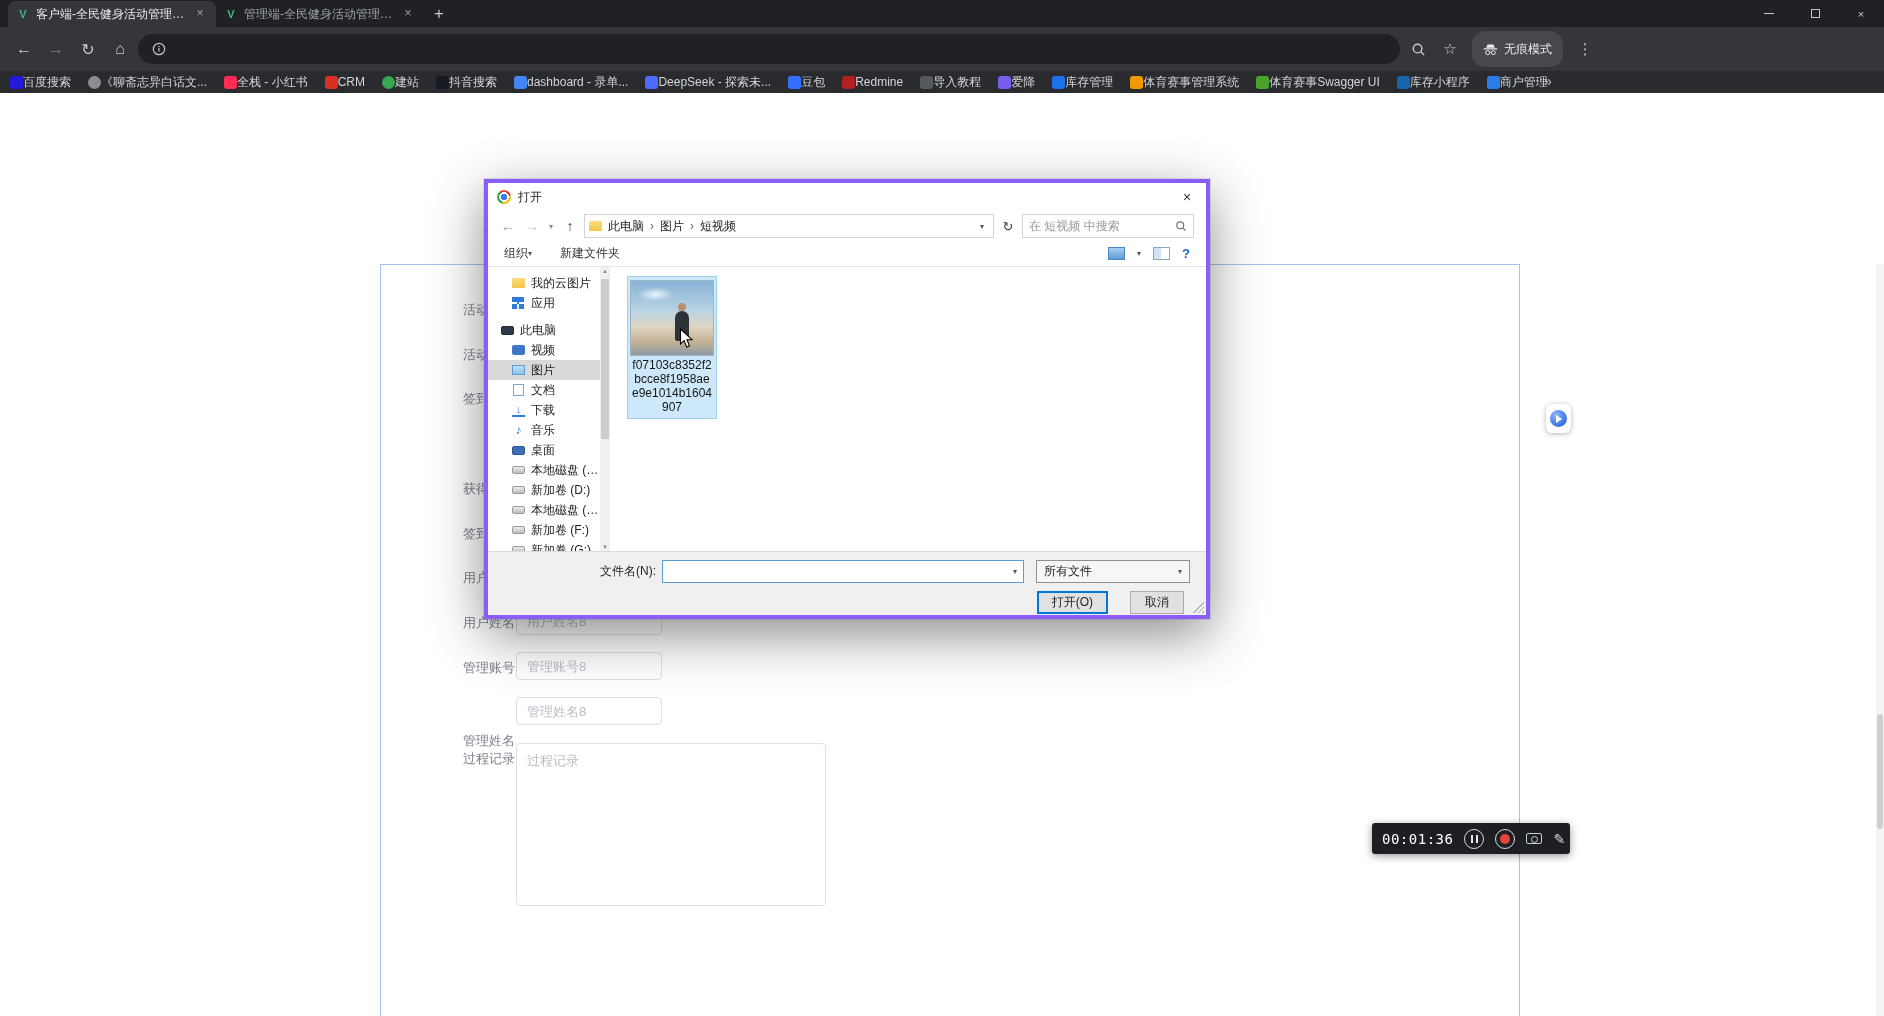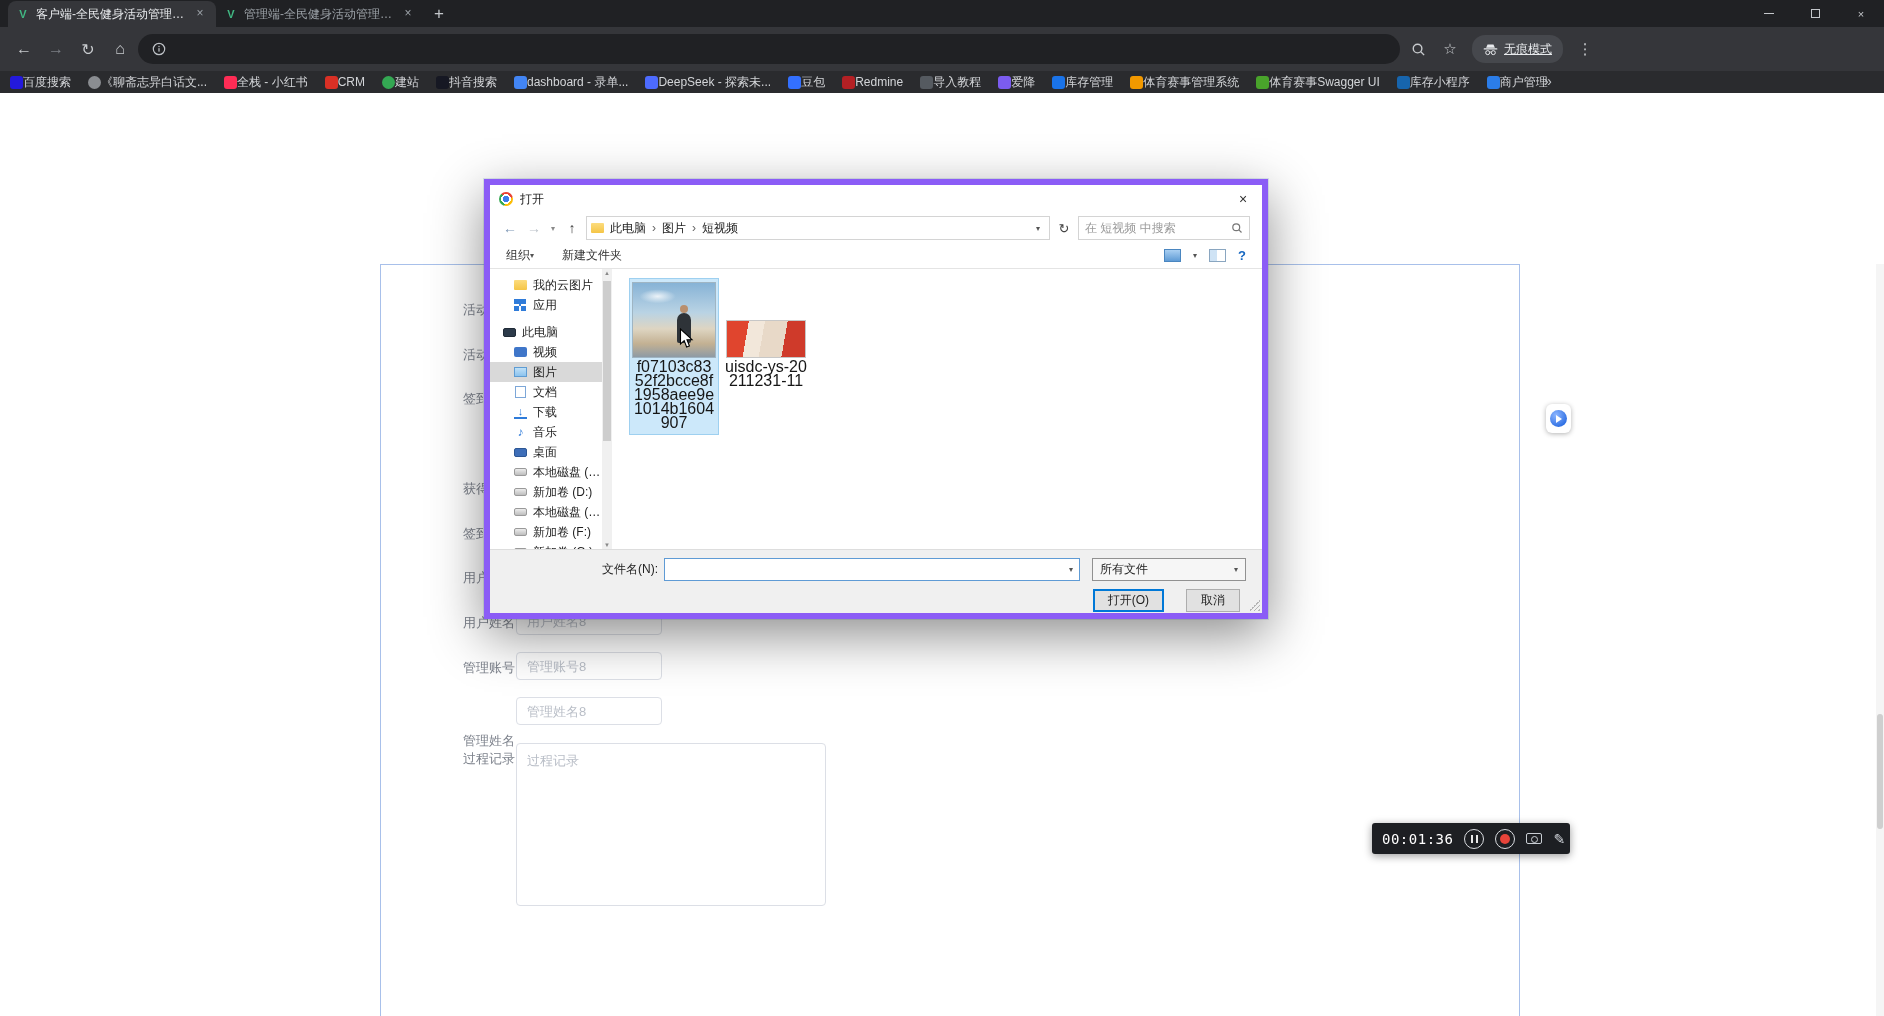--- a/index.html
+++ b/index.html
@@ -19,21 +19,21 @@
   .winbtn{width:46px;height:27px;display:flex;align-items:center;justify-content:center;color:#c4c7cb;font-size:11px;}
   .minbar{width:10px;height:1px;background:#c4c7cb;display:inline-block;}
   .maxbox{width:9px;height:9px;border:1px solid #c4c7cb;display:inline-block;}
 
   .toolbar{position:absolute;top:27px;left:0;right:0;height:44px;background:#35363a;display:flex;align-items:center;padding:0 10px;gap:4px;box-shadow:0 1px 0 rgba(0,0,0,.3);}
   .navico{width:28px;height:28px;border-radius:50%;display:flex;align-items:center;justify-content:center;color:#c7cacd;font-size:16px;flex:none;}
   .navico.dim{color:#7b7f85;}
   .omnibox{flex:1;max-width:1262px;height:30px;background:#202124;border-radius:15px;display:flex;align-items:center;padding:0 14px;gap:9px;color:#dadce0;font-size:13px;overflow:hidden;}
   .omni-url{white-space:nowrap;overflow:hidden;text-overflow:ellipsis;}
   .tbicon{width:28px;height:28px;display:flex;align-items:center;justify-content:center;color:#c7cacd;font-size:15px;flex:none;}
-  .chip{height:28px;background:#46484d;border-radius:13px;display:flex;align-items:center;gap:6px;padding:0 11px;color:#e8eaed;font-size:12px;white-space:nowrap;flex:none;margin:0 4px;text-decoration:underline;}
+  .chip{height:36px;background:#46484d;border-radius:13px;display:flex;align-items:center;gap:6px;padding:0 11px;color:#e8eaed;font-size:12px;white-space:nowrap;flex:none;margin:0 4px;}
 
   .bookmarks{position:absolute;top:71px;left:0;right:0;height:22px;background:#2a2b2e;display:flex;align-items:center;gap:17px;padding:0 10px;font-size:12px;color:#d3d5d8;overflow:hidden;}
   .bm{display:flex;align-items:center;white-space:nowrap;flex:none;}
   .bm .fv{width:13px;height:13px;border-radius:3px;flex:none;}
   .bm-more{position:absolute;left:1544px;top:2px;color:#c4c7cb;font-size:14px;}
 
   
   .viewport{position:absolute;top:93px;left:0;right:0;bottom:0;background:#fff;overflow:hidden;}
   .photo{position:absolute;top:0;left:0;right:0;height:172px;
     background:
@@ -48,21 +48,21 @@
   .finput{position:absolute;height:28px;width:146px;border:1px solid #dcdfe6;border-radius:4px;font-size:13px;color:#555;padding:0 10px;background:#fff;font-family:inherit;outline:none;}
   .fta{position:absolute;width:310px;height:163px;border:1px solid #dcdfe6;border-radius:4px;font-size:13px;padding:8px 10px;resize:none;background:#fff;font-family:inherit;outline:none;color:#555;}
   .finput::placeholder,.fta::placeholder{color:#b9bec7;}
   .pagescroll{position:absolute;right:0;top:171px;width:8px;bottom:0;background:#f5f5f5;}
   .pthumb{position:absolute;left:1px;right:1px;top:450px;height:115px;background:#cfcfcf;border-radius:3px;}
   .sideball{position:absolute;left:1546px;top:311px;width:25px;height:29px;background:#fff;border-radius:6px;box-shadow:0 1px 5px rgba(0,0,0,.3);display:flex;align-items:center;justify-content:center;}
   .ballico{width:17px;height:17px;border-radius:50%;background:radial-gradient(circle at 35% 30%, #8db6ff, #2e6fe3 75%);position:relative;}
   .ballico::after{content:"";position:absolute;left:6px;top:5px;border-left:6px solid #fff;border-top:4px solid transparent;border-bottom:4px solid transparent;}
 
   
-  .dialog{position:absolute;left:484px;top:179px;width:784px;height:440px;background:#fff;border:6px solid #8b5cf6;
+  .dialog{position:absolute;left:484px;top:179px;width:726px;height:440px;background:#fff;border:4px solid #8b5cf6;
           box-shadow:0 16px 50px rgba(0,0,0,.45), 0 0 0 1px rgba(130,170,205,.25);display:flex;flex-direction:column;font-size:12px;color:#222;}
   .dtitle{height:28px;display:flex;align-items:center;padding:0 2px 0 9px;gap:7px;flex:none;}
   .chrome-logo{width:14px;height:14px;border-radius:50%;flex:none;
       background:radial-gradient(circle at 50% 50%, #3b7ded 0 3.5px, #fff 3.5px 4.8px, rgba(0,0,0,0) 4.8px),
                  conic-gradient(from -45deg, #ea4335 0 120deg, #fbbc05 120deg 240deg, #34a853 240deg 360deg);}
   .dclose{margin-left:auto;width:34px;height:26px;display:flex;align-items:center;justify-content:center;color:#333;font-size:14px;}
   .dnav{height:30px;display:flex;align-items:center;padding:0 12px 0 10px;gap:4px;flex:none;}
   .nv{width:20px;text-align:center;font-size:14px;flex:none;}
   .nv.small{width:10px;font-size:8px;color:#8a8a8a;}
   .crumbbar{flex:1;height:24px;border:1px solid #d4d4d4;display:flex;align-items:center;padding:0 6px 0 4px;gap:6px;background:#fff;min-width:0;}
@@ -95,21 +95,21 @@
   .file.sel{background:#cce8fa;outline:1px solid #9ed0f0;}
   .thumbwrap{height:78px;display:flex;align-items:flex-end;justify-content:center;width:100%;}
   .thumb{box-shadow:0 0 0 1px rgba(0,0,0,.22);}
   .t1{width:82px;height:74px;position:relative;
       background:radial-gradient(ellipse 26px 10px at 30% 18%, rgba(255,255,255,.8), transparent 70%),
                  linear-gradient(180deg,#87b3d6 0%,#b9d3e4 40%,#ded5c2 62%,#c3b193 82%,#8e9aa4 100%);}
   .t1::before{content:"";position:absolute;left:47px;top:22px;width:8px;height:8px;border-radius:50%;background:#b98f6e;}
   .t1::after{content:"";position:absolute;left:44px;top:30px;width:14px;height:30px;background:#2e3338;border-radius:7px 7px 2px 2px;}
   .t2{width:78px;height:36px;background:linear-gradient(100deg,#e0452e 0 26%,#f2e7da 26% 45%,#e8d9c8 45% 72%,#cf3a2a 72%);}
   .t3{width:80px;height:36px;background:linear-gradient(115deg,#120a0c 0 35%,#5e191d 55%,#a62f2a 80%,#d8453a 100%);}
-  .fname{font-size:16px;line-height:14px;text-align:center;word-break:break-all;color:#161616;padding:3px 3px 4px;}
+  .fname{font-size:12px;line-height:14px;text-align:center;word-break:break-all;color:#161616;padding:3px 3px 4px;}
   .dfoot{height:64px;background:#f0f0f0;border-top:1px solid #ddd;padding:8px 16px 0 16px;flex:none;position:relative;}
   .frow1{display:flex;align-items:center;padding-left:96px;}
   .fnlabel{margin-right:6px;color:#1e1e1e;}
   .fncombo{flex:1;height:23px;border:1px solid #5f9bd5;background:#fff;display:flex;align-items:center;min-width:0;}
   .fncombo input{flex:1;border:none;outline:none;padding:0 6px;font-size:12px;font-family:inherit;min-width:0;}
   .fncombo .caret{padding:0 6px;}
   .typecombo{width:154px;height:23px;margin-left:12px;border:1px solid #919191;background:#f6f6f6;display:flex;align-items:center;padding:0 7px;flex:none;gap:36px;}
   .typecombo .tclabel{flex:1;}
   .frow2{display:flex;justify-content:flex-end;gap:22px;margin-top:8px;padding-right:6px;}
   .btn{height:23px;font-size:12px;background:#e1e1e1;border:1px solid #adadad;padding:0 14px;font-family:inherit;color:#1e1e1e;}
@@ -420,26 +420,20 @@
         <span class="tsd">▼</span>
       </div>
 
       <div class="fileszone">
         <div class="file sel">
           <div class="thumbwrap">
               <div class="thumb t1"></div>
             </div>
           <div class="fname">f07103c8352f2bcce8f1958aee9e1014b1604907</div>
         </div>
-        <div class="file">
-          <div class="thumbwrap">
-              <div class="thumb t2"></div>
-            </div>
-          <div class="fname">uisdc-ys-20211231-11</div>
-        </div>
       </div>
     </div>
 
     <div class="dfoot">
       <div class="frow1">
         <span class="fnlabel">文件名(N):</span>
         <div class="fncombo">
           <input value="" style="">
           <span class="caret">▾</span>
         </div>

